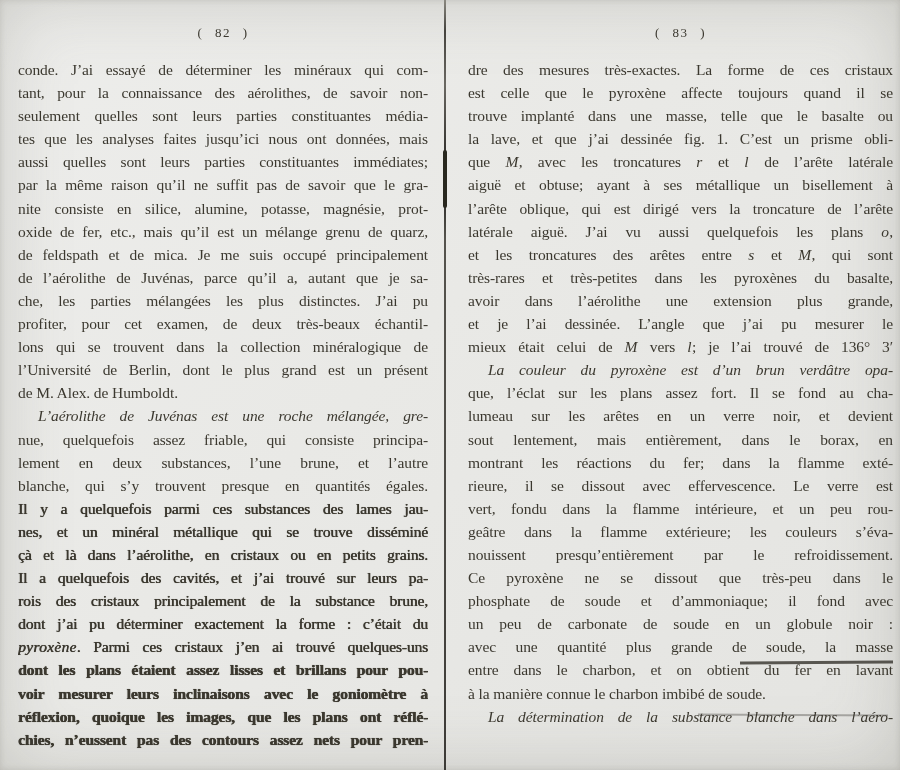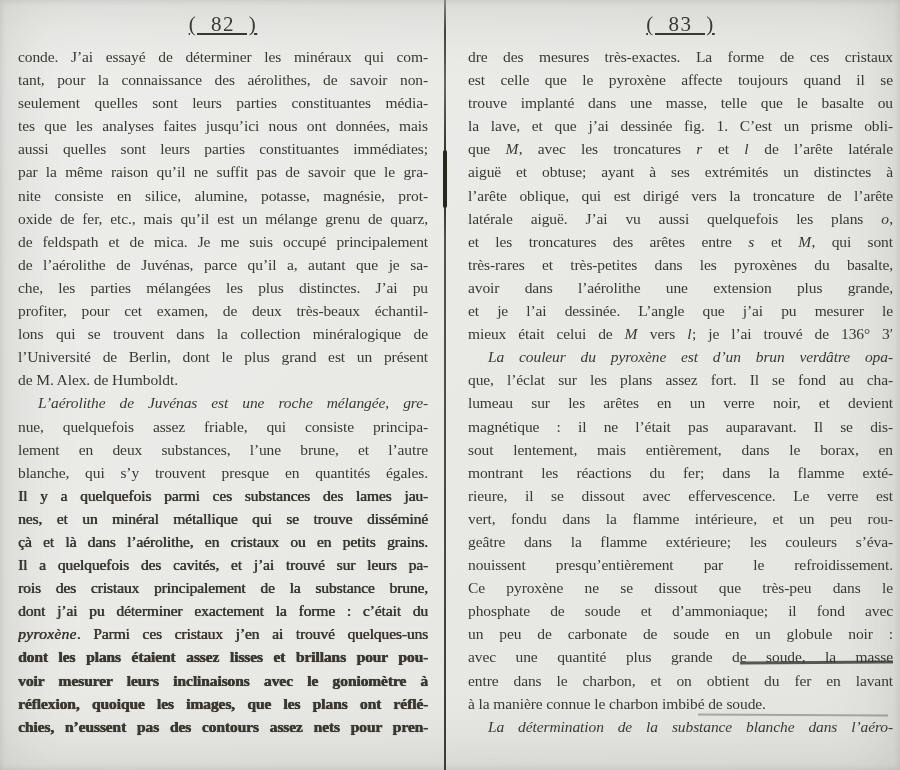--- a/index.html
+++ b/index.html
@@ -16,22 +16,22 @@
   #scan{
     position:relative;width:900px;height:770px;
     background:linear-gradient(135deg,#ededeb 0%,#e9e9e6 45%,#e4e4e1 100%);
     box-shadow:inset 0 0 70px rgba(120,117,108,0.28), inset 0 0 6px rgba(120,117,108,0.25);
     color:var(--ink);
   }
   .page{position:absolute;top:0;height:770px;}
   #page-left{left:18px;width:410px;}
   #page-right{left:468px;width:425px;}
   .pagenum{
-    margin-top:12px;height:25px;text-align:center;
-    font-size:21px;letter-spacing:1.5px;word-spacing:7px;text-decoration:underline;
+    margin-top:25px;height:25px;text-align:center;
+    font-size:13px;letter-spacing:1.5px;word-spacing:7px;
   }
   .lines{margin-top:8px;}
   .line{
     font-size:15.5px;line-height:23.1px;height:23.1px;
     letter-spacing:-0.1px;
     text-align:justify;text-align-last:justify;
     overflow:hidden;white-space:normal;
   }
   .line.end{text-align-last:left;}
   .line.indent{text-indent:20px;font-style:italic;}
@@ -111,32 +111,31 @@
   <div id="fold-blob"></div>
 
   <div class="page" id="page-right">
     <div class="pagenum">( 83 )</div>
     <div class="lines">
         <div class="line">dre des mesures très-exactes. La forme de ces cristaux</div>
         <div class="line">est celle que le pyroxène affecte toujours quand il se</div>
         <div class="line">trouve implanté dans une masse, telle que le basalte ou</div>
         <div class="line">la lave, et que j’ai dessinée fig. 1. C’est un prisme obli-</div>
         <div class="line">que <i>M</i>, avec les troncatures <i>r</i> et <i>l</i> de l’arête latérale</div>
-        <div class="line">aiguë et obtuse; ayant à ses extrémités un distinctes à</div>
+        <div class="line">aiguë et obtuse; ayant à ses métallique un bisellement à</div>
         <div class="line">l’arête oblique, qui est dirigé vers la troncature de l’arête</div>
         <div class="line">latérale aiguë. J’ai vu aussi quelquefois les plans <i>o</i>,</div>
         <div class="line">et les troncatures des arêtes entre <i>s</i> et <i>M</i>, qui sont</div>
         <div class="line">très-rares et très-petites dans les pyroxènes du basalte,</div>
         <div class="line">avoir dans l’aérolithe une extension plus grande,</div>
         <div class="line">et je l’ai dessinée. L’angle que j’ai pu mesurer le</div>
         <div class="line">mieux était celui de <i>M</i> vers <i>l</i>; je l’ai trouvé de 136° 3′</div>
         <div class="line indent">La couleur du pyroxène est d’un brun verdâtre opa-</div>
         <div class="line">que, l’éclat sur les plans assez fort. Il se fond au cha-</div>
         <div class="line">lumeau sur les arêtes en un verre noir, et devient</div>
-        <div class="line">magnétique : il ne l’était pas auparavant. Il se dis-</div>
         <div class="line">sout lentement, mais entièrement, dans le borax, en</div>
         <div class="line">montrant les réactions du fer; dans la flamme exté-</div>
         <div class="line">rieure, il se dissout avec effervescence. Le verre est</div>
         <div class="line">vert, fondu dans la flamme intérieure, et un peu rou-</div>
         <div class="line">geâtre dans la flamme extérieure; les couleurs s’éva-</div>
         <div class="line">nouissent presqu’entièrement par le refroidissement.</div>
         <div class="line">Ce pyroxène ne se dissout que très-peu dans le</div>
         <div class="line">phosphate de soude et d’ammoniaque; il fond avec</div>
         <div class="line">un peu de carbonate de soude en un globule noir :</div>
         <div class="line">avec une quantité plus grande de soude, la masse</div>

